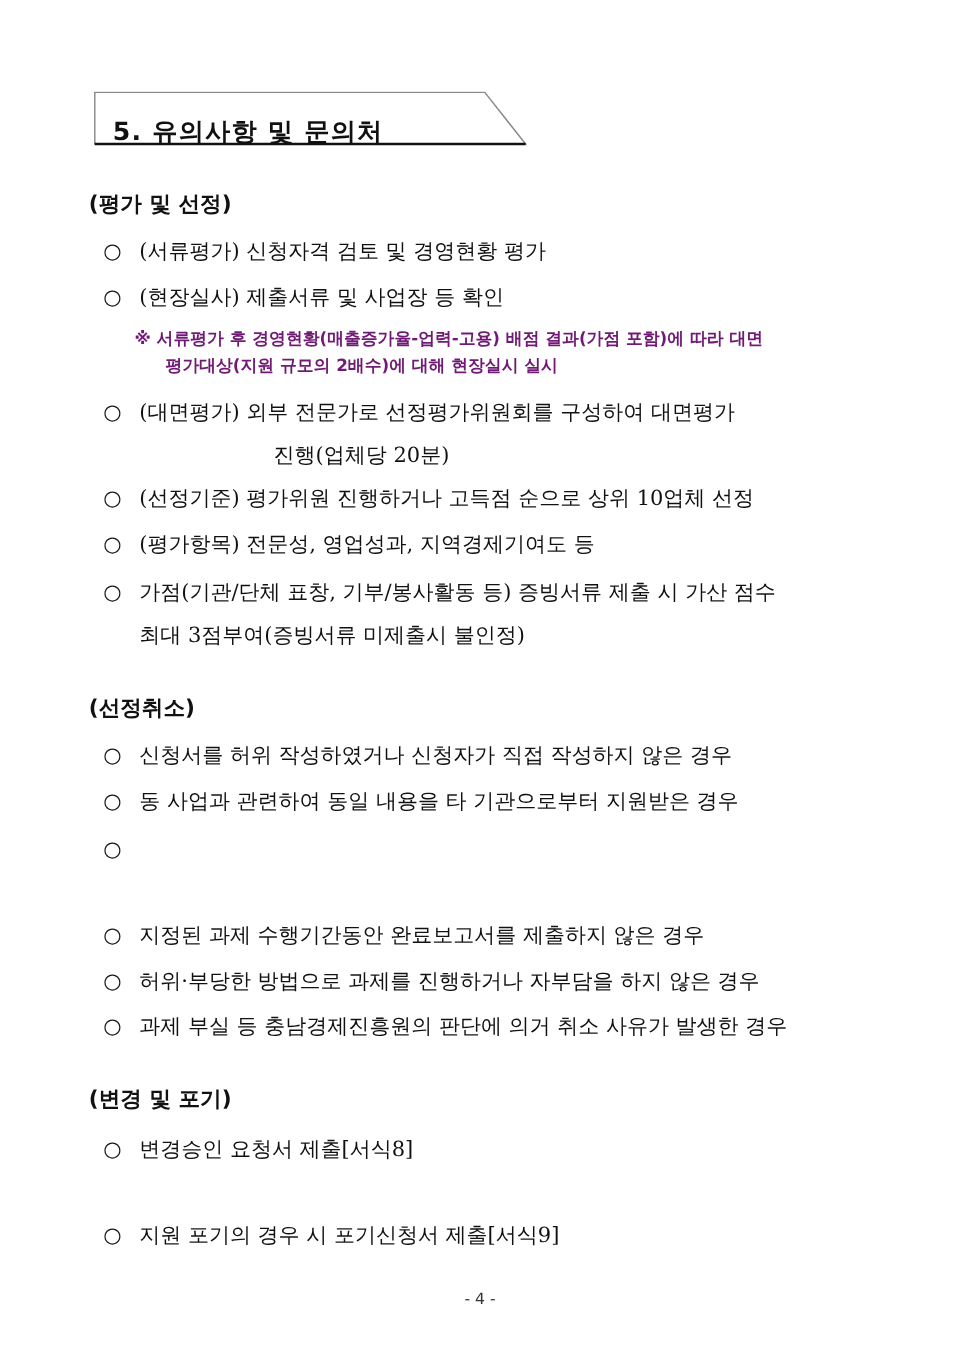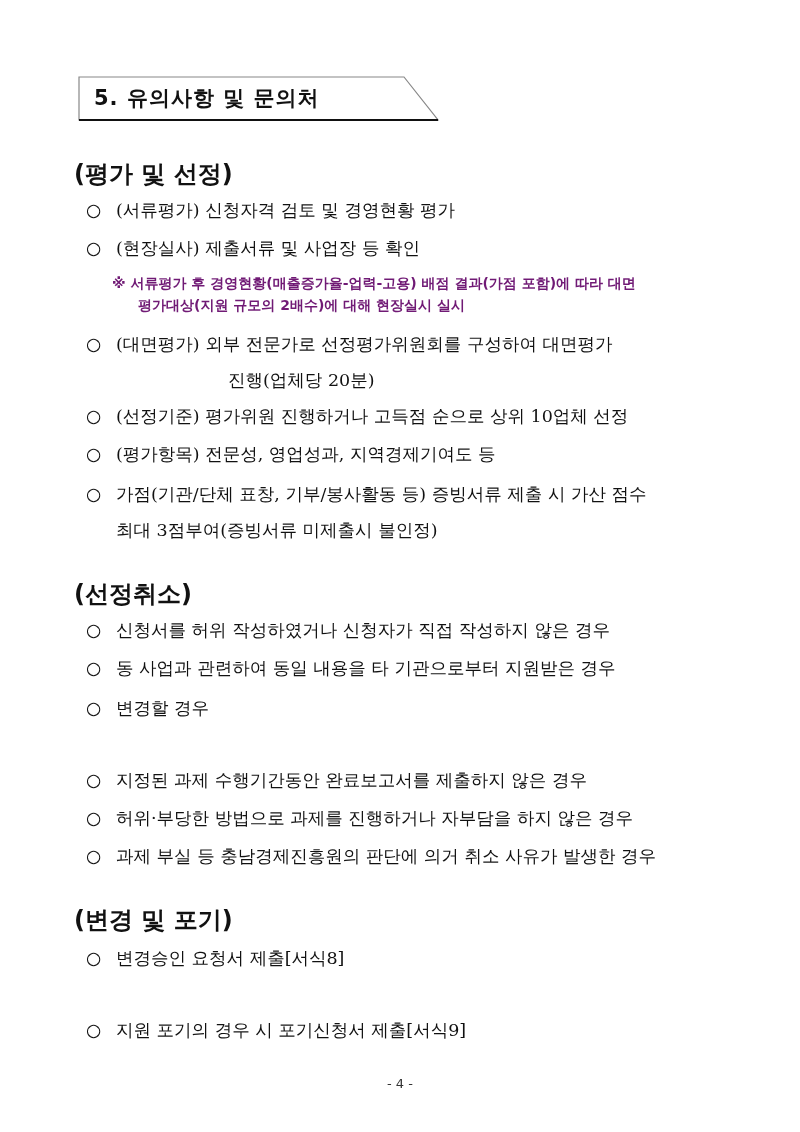--- a/index.html
+++ b/index.html
@@ -1,23 +1,23 @@
 <!DOCTYPE html>
 <html><head>
 <meta charset="utf-8">
 <style>
   html, body { margin: 0; padding: 0; background: #ffffff; }
   body { width: 800px; height: 1132px; position: relative; overflow: hidden;
          font-family: "DejaVu Serif", serif; color: #111; }
   .header-box { position: absolute; left: 78px; top: 76px; width: 360px; height: 44px; }
   .header-box svg { position: absolute; left: 0; top: 0; }
-  .header-title { position: absolute; left: 16px; top: 8px; font-family: "DejaVu Sans", sans-serif;
+  .header-title { position: absolute; left: 16px; top: 20px; font-family: "DejaVu Sans", sans-serif;
                   font-weight: bold; font-size: 21px; letter-spacing: 1px; color: #111; }
   .sec { position: absolute; left: 74px; font-family: "DejaVu Sans", sans-serif; font-weight: bold;
-         font-size: 24px; color: #111; }
+         font-size: 18px; color: #111; }
   .item { position: absolute; left: 86px; width: 650px; font-size: 17.5px; line-height: 36px; }
   .item .bullet { position: absolute; left: 0; top: 0; width: 20px; }
   .item .txt { display: block; padding-left: 30px; }
   .note { position: absolute; left: 112px; width: 620px; font-family: "DejaVu Sans", sans-serif;
           font-weight: bold; font-size: 14px; line-height: 22px; color: #701a75; }
   .note .cont { display:block; padding-left: 26px; }
   .page-no { position: absolute; left: 0; width: 800px; top: 1076px; text-align: center;
              font-family: "DejaVu Sans", sans-serif; font-size: 13px; color: #333; }
 </style>
 </head>
@@ -69,21 +69,20 @@
 <div class="item" style="top:612px">
   <span class="bullet">○</span>
   <span class="txt">신청서를 허위 작성하였거나 신청자가 직접 작성하지 않은 경우</span>
 </div>
 <div class="item" style="top:650px">
   <span class="bullet">○</span>
   <span class="txt">동 사업과 관련하여 동일 내용을 타 기관으로부터 지원받은 경우</span>
 </div>
 <div class="item" style="top:690px">
   <span class="bullet">○</span>
-  <span class="txt">변경할 경우</span>
 </div>
 <div class="item" style="top:762px">
   <span class="bullet">○</span>
   <span class="txt">지정된 과제 수행기간동안 완료보고서를 제출하지 않은 경우</span>
 </div>
 <div class="item" style="top:800px">
   <span class="bullet">○</span>
   <span class="txt">허위·부당한 방법으로 과제를 진행하거나 자부담을 하지 않은 경우</span>
 </div>
 <div class="item" style="top:838px">

